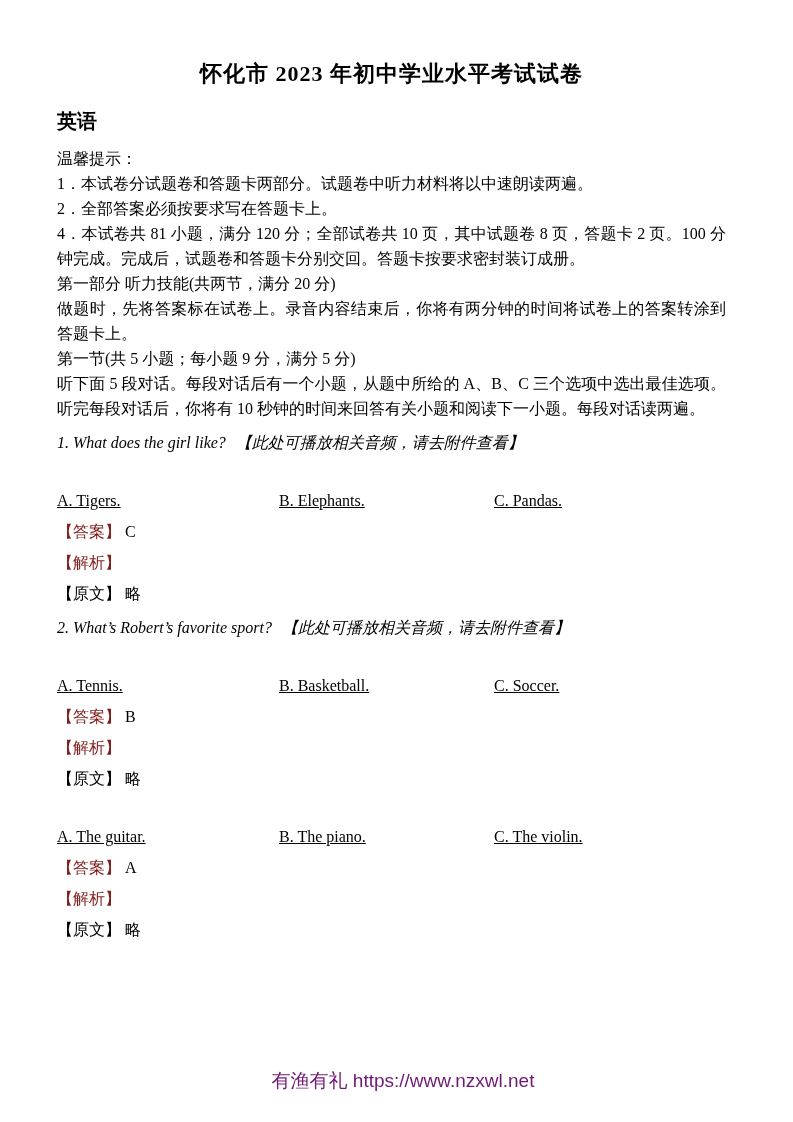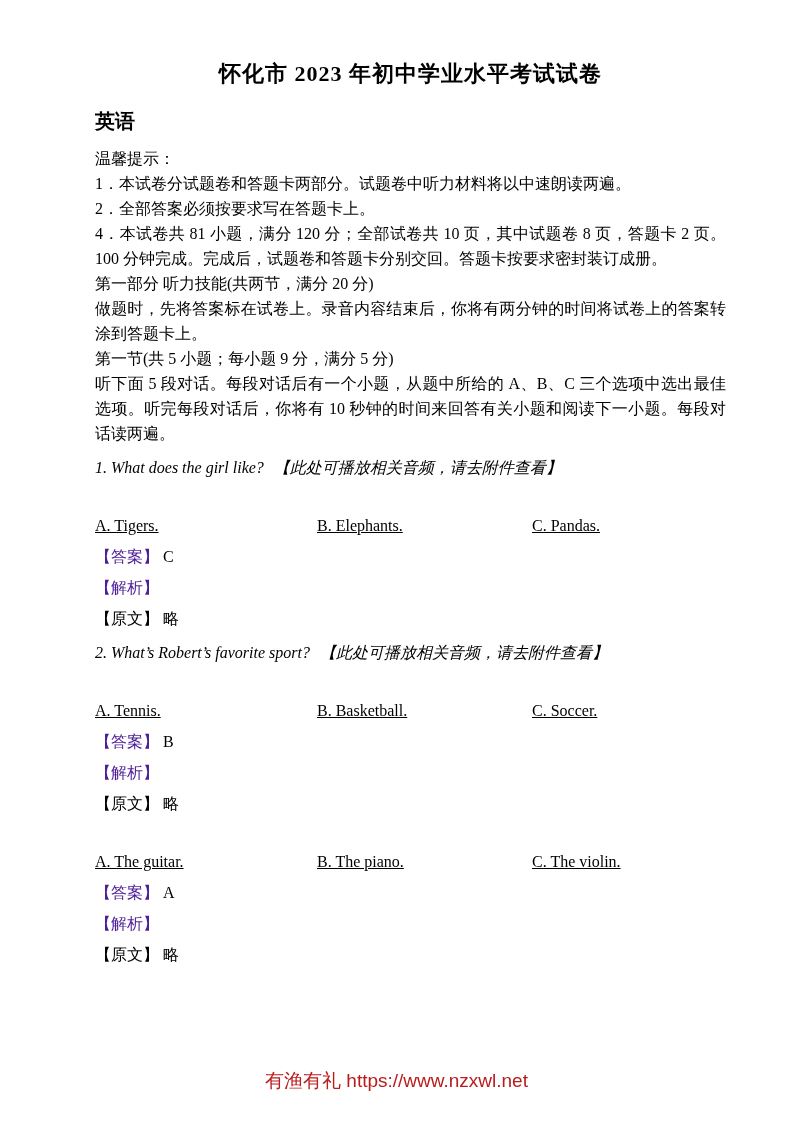--- a/index.html
+++ b/index.html
@@ -6,22 +6,23 @@
   body {
     width: 793px; height: 1122px;
     background: #ffffff;
     color: #000000;
     font-family: "Liberation Serif", "DejaVu Serif", serif;
     position: relative;
     overflow: hidden;
   }
   .page {
     position: absolute; inset: 0;
-    padding: 58px 67px 0 95px;
+    padding: 58px 67px 0 44px;
     box-sizing: border-box;
+    margin-left: 13px;
   }
   .title {
     font-size: 22px; font-weight: bold;
     text-align: center; margin: 0;
     line-height: 32px; letter-spacing: 1px;
   }
   .subtitle {
     font-size: 20px; font-weight: bold;
     text-align: left; margin: 18px 0 0;
     line-height: 26px;
@@ -41,28 +42,28 @@
   .options {
     display: grid;
     grid-template-columns: 222px 215px 1fr;
     margin-top: 33px;
     font-size: 16px; line-height: 25px; text-decoration: underline;
   }
   .meta {
     font-size: 16px; line-height: 25px;
     margin: 6px 0 0;
   }
-  .blue { color: #4c1d95; }
+  .blue { color: #7f1d1d; }
   .val { margin-left: 4px; }
   .footer {
     position: absolute; left: 0; right: 0; bottom: 28px;
     text-align: center;
     font-family: "Liberation Sans", "DejaVu Sans", sans-serif;
     font-size: 19px;
-    color: #b91c1c;
+    color: #701a75;
   }
 </style>
 </head>
 <body>
 
 <div class="page">
 
   <h1 class="title">怀化市 2023 年初中学业水平考试试卷</h1>
   <h2 class="subtitle">英语</h2>
 

